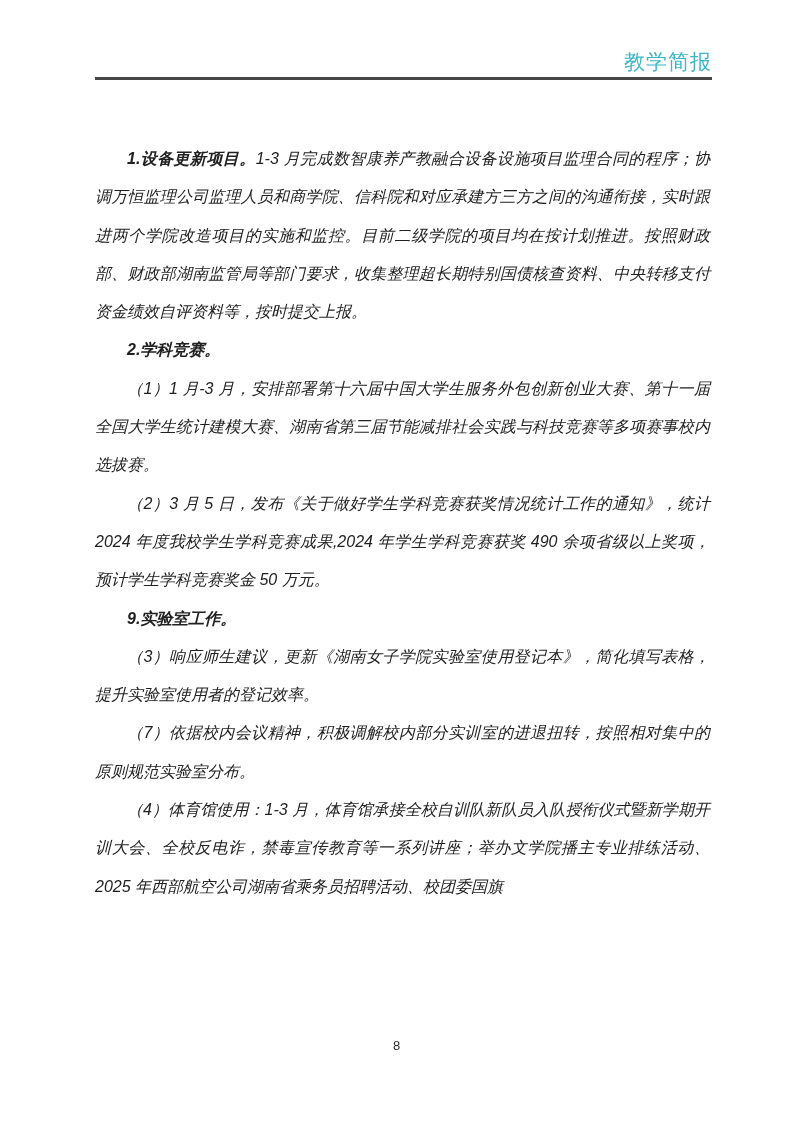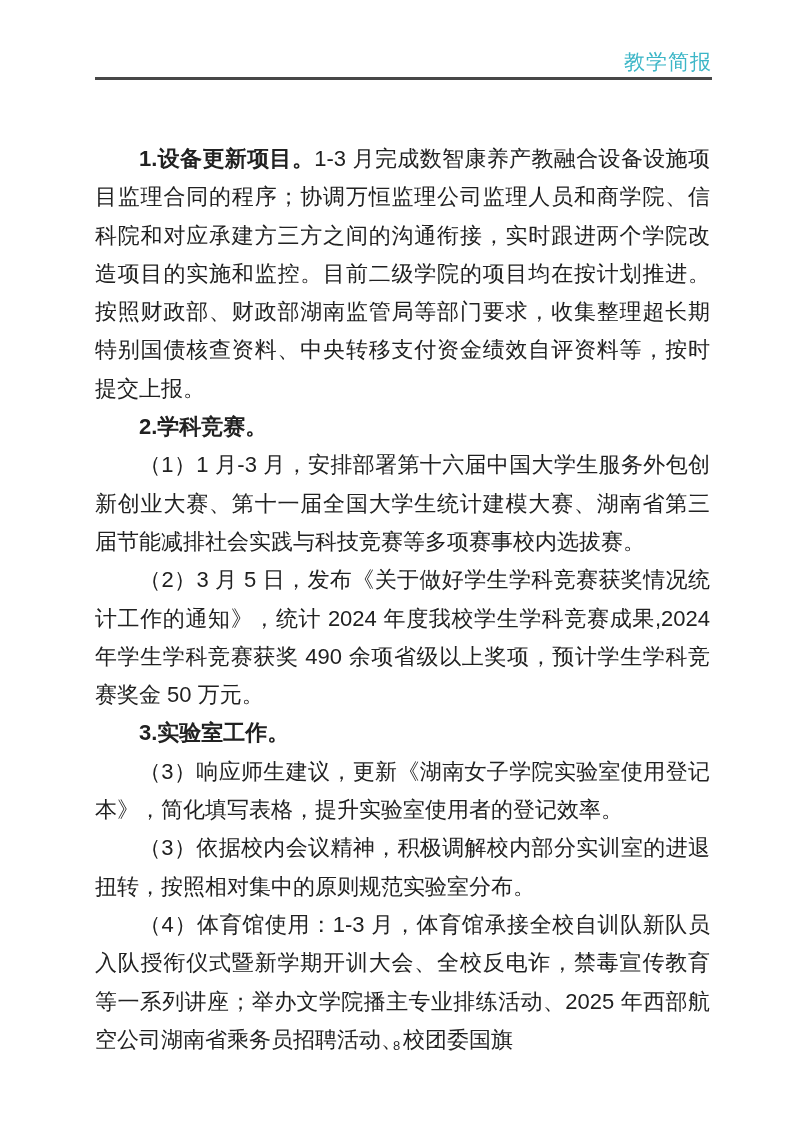--- a/index.html
+++ b/index.html
@@ -58,24 +58,25 @@
     font-weight: bold;
     color: var(--accent, #3cb6c7);
     letter-spacing: 2px;
     line-height: 30px;
   }
   .content {
     position: absolute;
     left: 95px;
     top: 140px;
     width: 615px;
-    font-size: 22px;
+    font-size: 16px;
     line-height: 38.3px;
     text-align: justify;
     color: var(--text, #212121);
+    font-style: italic;
   }
   .para {
     text-indent: 2em;
   }
   .para b { font-weight: bold; }
   .page-number {
     position: absolute;
     left: 0;
     top: 1037px;
     width: 100%;
@@ -94,21 +95,21 @@
     <span class="header-title">教学简报</span>
     <div class="header-rule"></div>
   </header>
 
 
   <main class="content">
     <p class="para"><b>1.设备更新项目。</b><span>1-3 月完成数智康养产教融合设备设施项目监理合同的程序；协调万恒监理公司监理人员和商学院、信科院和对应承建方三方之间的沟通衔接，实时跟进两个学院改造项目的实施和监控。目前二级学院的项目均在按计划推进。按照财政部、财政部湖南监管局等部门要求，收集整理超长期特别国债核查资料、中央转移支付资金绩效自评资料等，按时提交上报。</span></p>
     <p class="para"><b>2.学科竞赛。</b><span></span></p>
     <p class="para"><b></b><span>（1）1 月-3 月，安排部署第十六届中国大学生服务外包创新创业大赛、第十一届全国大学生统计建模大赛、湖南省第三届节能减排社会实践与科技竞赛等多项赛事校内选拔赛。</span></p>
     <p class="para"><b></b><span>（2）3 月 5 日，发布《关于做好学生学科竞赛获奖情况统计工作的通知》，统计 2024 年度我校学生学科竞赛成果,2024 年学生学科竞赛获奖 490 余项省级以上奖项，预计学生学科竞赛奖金 50 万元。</span></p>
-    <p class="para"><b>3.实验室工作。</b><span></span></p>
+    <p class="para"><b>9.实验室工作。</b><span></span></p>
     <p class="para"><b></b><span>（3）响应师生建议，更新《湖南女子学院实验室使用登记本》，简化填写表格，提升实验室使用者的登记效率。</span></p>
-    <p class="para"><b></b><span>（3）依据校内会议精神，积极调解校内部分实训室的进退扭转，按照相对集中的原则规范实验室分布。</span></p>
+    <p class="para"><b></b><span>（7）依据校内会议精神，积极调解校内部分实训室的进退扭转，按照相对集中的原则规范实验室分布。</span></p>
     <p class="para"><b></b><span>（4）体育馆使用：1-3 月，体育馆承接全校自训队新队员入队授衔仪式暨新学期开训大会、全校反电诈，禁毒宣传教育等一系列讲座；举办文学院播主专业排练活动、2025 年西部航空公司湖南省乘务员招聘活动、校团委国旗</span></p>
   </main>
 
   <footer class="page-number">8</footer>
 
 </div>
 
 </body></html>

